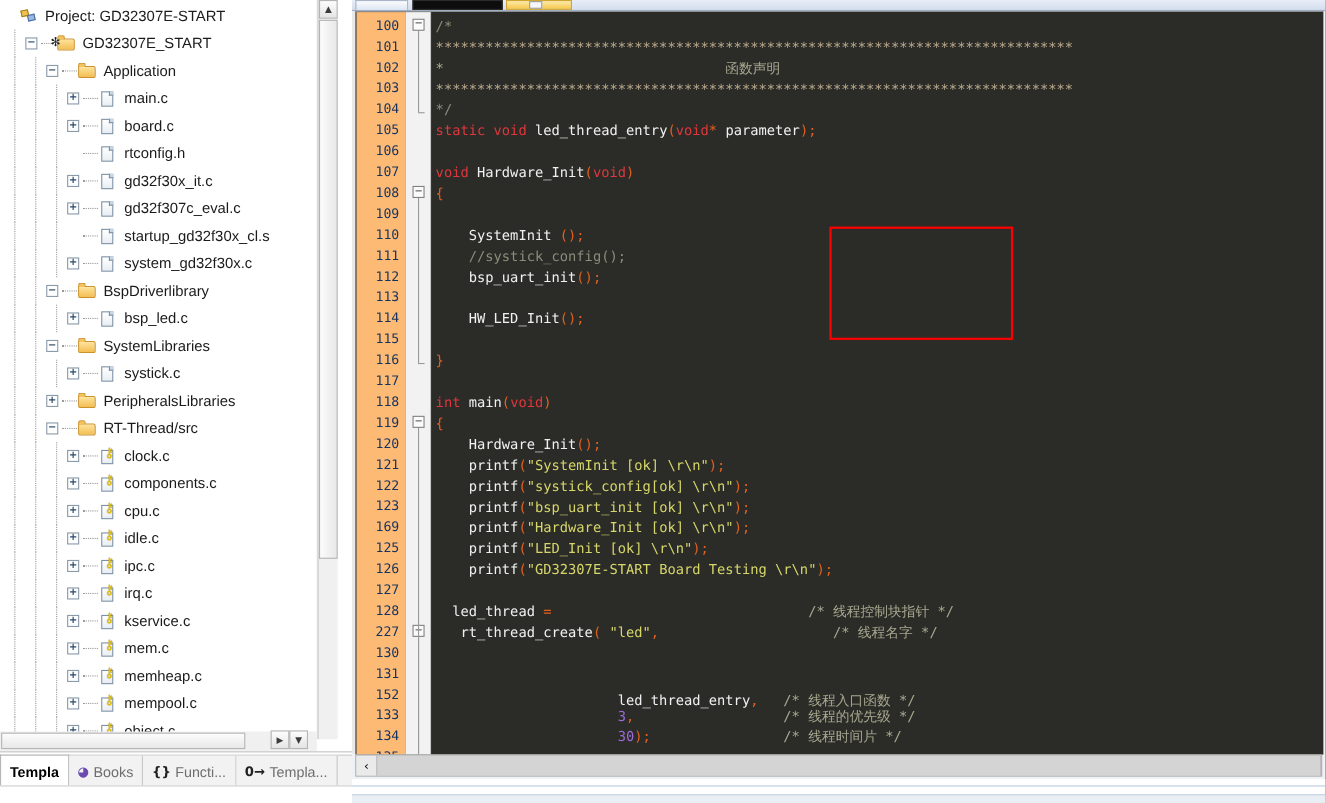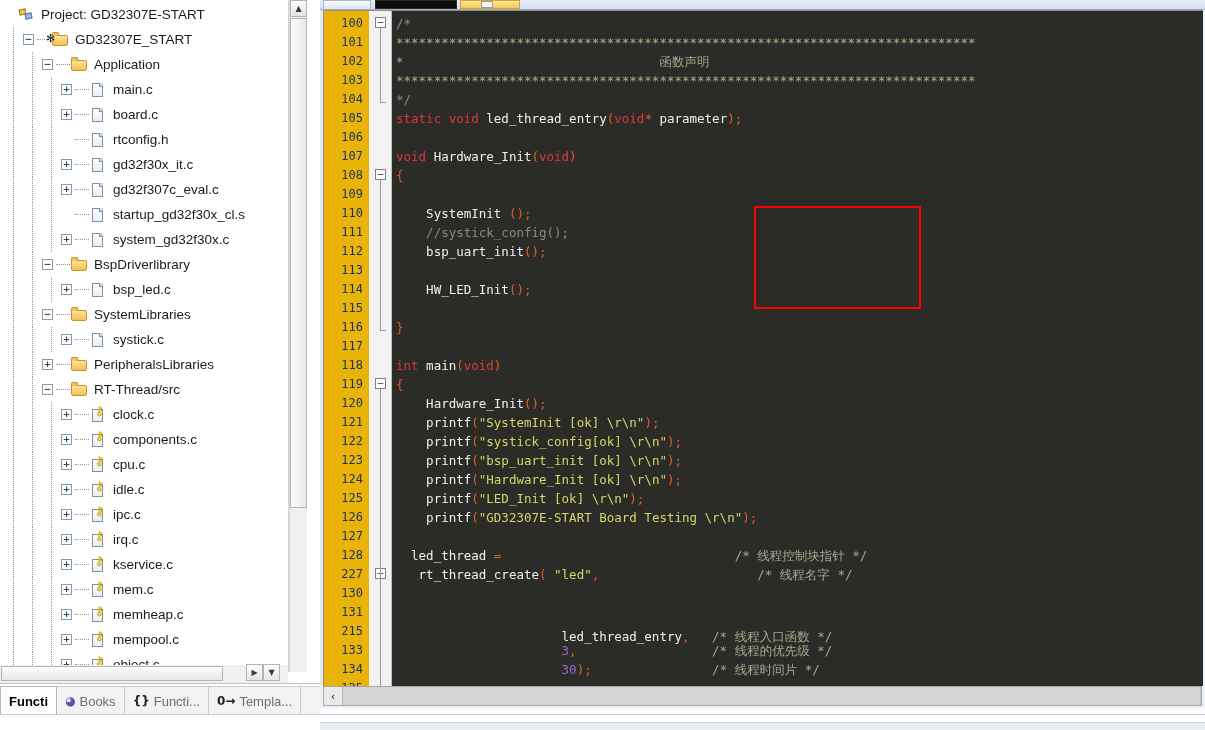--- a/index.html
+++ b/index.html
@@ -178,21 +178,21 @@
   #dtab-3 .minibox{position:absolute;left:20px;top:0px;width:12px;height:7px;
     background:#f7f7f7;border:1px solid #9a9a9a;box-sizing:border-box;}
 
   #code-wrap{
     position:absolute;left:3px;top:10px;width:879px;height:675px;
     background:#2b2b28;overflow:hidden;
     border-left:1px solid #8d8d8d;border-top:1px solid #8d8d8d;
   }
   #gutter{
     position:absolute;left:0;top:0;width:45px;height:675px;
-    background:#eab308;
+    background:#fdba74;
   }
   #fold-col{
     position:absolute;left:45px;top:0;width:22px;height:675px;
     background:#f2f2f2;border-right:1px solid #bdbdbd;
   }
   .lnum{
     position:absolute;right:6px;width:40px;text-align:right;
     font-family:"DejaVu Sans Mono", monospace;font-size:12px;
     color:#16335f;line-height:19px;height:19px;
   }
@@ -563,21 +563,21 @@
     </div>
     <div id="tree-hright">
       <div class="sb-btn">▶</div>
       <div class="sb-btn">▼</div>
     </div>
 
     <div id="panel-divider"></div>
 
     <div id="panel-tabs">
         <div class="ptab active">
-          <span>Functi</span>
+          <span>Templa</span>
         </div>
         <div class="ptab">
           <span class="tabglyph books">◕</span>
           <span>Books</span>
         </div>
         <div class="ptab">
           <span class="tabglyph fn">{}</span>
           <span>Functi...</span>
         </div>
         <div class="ptab">
@@ -619,29 +619,29 @@
           <div class="lnum" style="top: 269px;">114</div>
           <div class="lnum" style="top: 288px;">115</div>
           <div class="lnum" style="top: 307px;">116</div>
           <div class="lnum" style="top: 326px;">117</div>
           <div class="lnum" style="top: 345px;">118</div>
           <div class="lnum" style="top: 364px;">119</div>
           <div class="lnum" style="top: 383px;">120</div>
           <div class="lnum" style="top: 402px;">121</div>
           <div class="lnum" style="top: 421px;">122</div>
           <div class="lnum" style="top: 440px;">123</div>
-          <div class="lnum" style="top: 459px;">124</div>
+          <div class="lnum" style="top: 459px;">169</div>
           <div class="lnum" style="top: 478px;">125</div>
           <div class="lnum" style="top: 497px;">126</div>
           <div class="lnum" style="top: 516px; padding-left: 28px;">127</div>
           <div class="lnum" style="top: 535px;">128</div>
           <div class="lnum" style="top: 554px;">227</div>
           <div class="lnum" style="top: 573px;">130</div>
           <div class="lnum" style="top: 592px;">131</div>
-          <div class="lnum" style="top: 611px;">215</div>
+          <div class="lnum" style="top: 611px;">152</div>
           <div class="lnum" style="top: 630px;">133</div>
           <div class="lnum" style="top: 649px;">134</div>
           <div class="lnum" style="top: 668px;">135</div>
         </div>
       <div id="fold-col">
           <div class="foldbox" style="top: 6px;">−</div>
           <div class="foldbox" style="top: 158px;">−</div>
           <div class="foldbox" style="top: 367px;">−</div>
           <div class="foldbox" style="top: 557px;">−</div>
           <div class="foldline" style="top: 17px; height: 74px;"></div>

